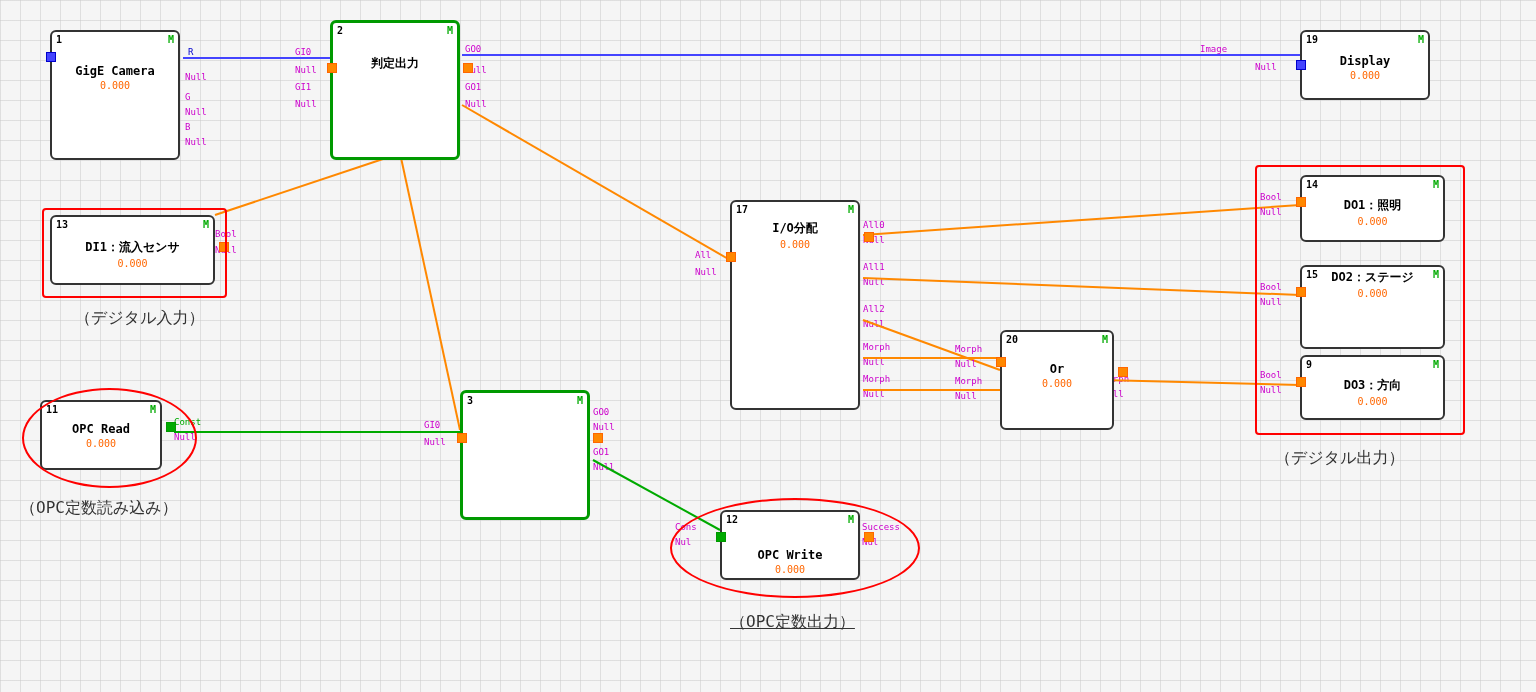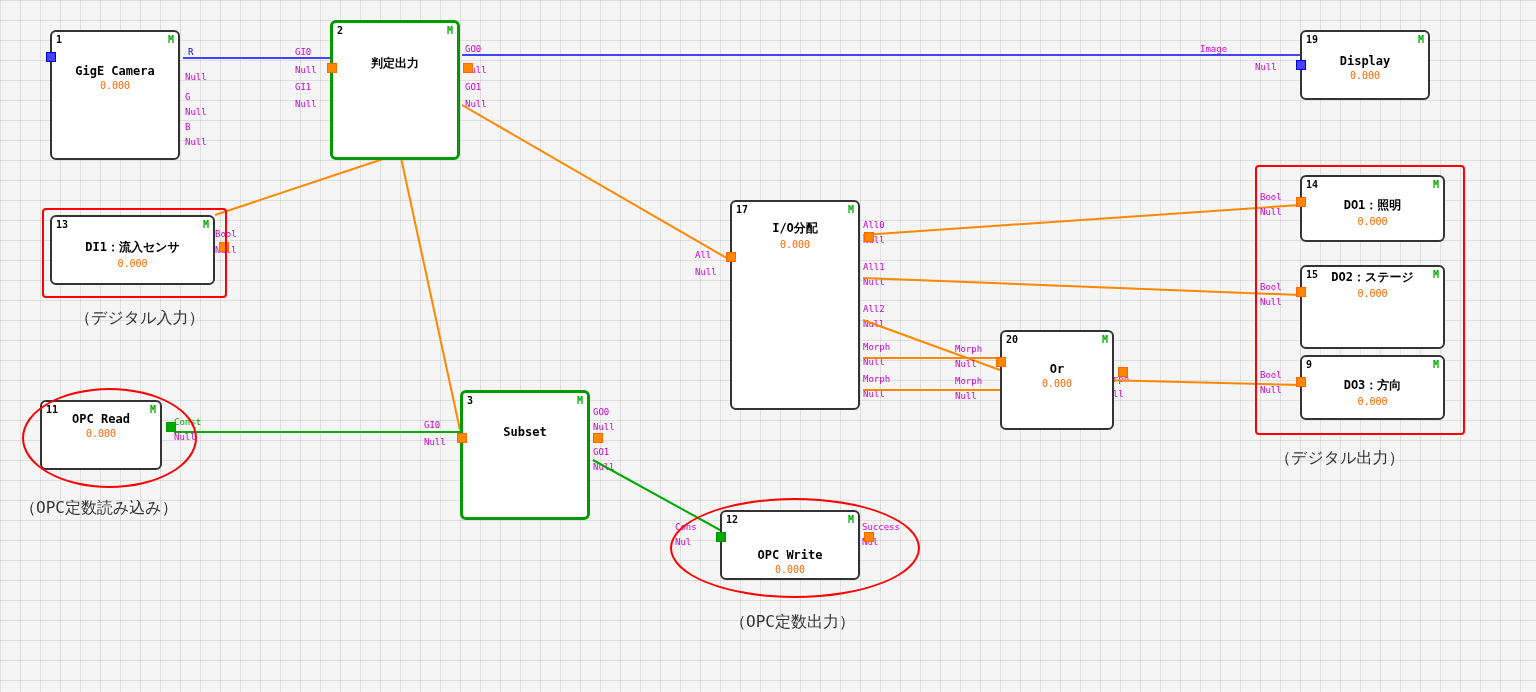--- a/index.html
+++ b/index.html
@@ -367,40 +367,37 @@
     </div>
     <div style="position:absolute; right:-6px; top:35px; display:flex; flex-direction:column; gap:8px;">
       <div class="port"></div>
       <div class="port"></div>
     </div>
   </div>
 
   <div class="node" style="left:40px; top:400px; width:122px; height:70px;">
     <span class="node-id">11</span>
     <span class="node-m">M</span>
-    <div style="padding-top:8px;">
+    <div style="padding-top:18px;">
       <div class="node-title">OPC Read</div>
       <div class="node-value">0.000</div>
     </div>
     <div style="position:absolute; right:-6px; top:20px; display:flex; flex-direction:column; gap:6px;">
       <div class="port port-green"></div>
       <div class="port port-green"></div>
     </div>
   </div>
 
   <div class="red-oval" style="left:22px; top:388px; width:175px; height:100px;"></div>
 
   <div class="annotation" style="left:20px; top:498px;text-align:center;">（OPC定数読み込み）</div>
 
   <div class="node node-green" style="left:460px; top:390px; width:130px; height:130px;">
     <span class="node-id">3</span>
     <span class="node-m">M</span>
-    <div style="padding-top:30px;">
-      <div class="node-title">Subset</div>
-    </div>
     <div style="position:absolute; left:-6px; top:40px; display:flex; flex-direction:column; gap:8px;">
       <div class="port"></div>
       <div class="port"></div>
     </div>
     <div style="position:absolute; right:-6px; top:40px; display:flex; flex-direction:column; gap:8px;">
       <div class="port"></div>
       <div class="port"></div>
       <div class="port"></div>
       <div class="port"></div>
     </div>
@@ -418,17 +415,17 @@
       <div class="port port-green"></div>
     </div>
     <div style="position:absolute; right:-6px; top:20px; display:flex; flex-direction:column; gap:6px;">
       <div class="port"></div>
       <div class="port"></div>
     </div>
   </div>
 
   <div class="red-oval" style="left:670px; top:498px; width:250px; height:100px;"></div>
 
-  <div class="annotation" style="left:730px; top:612px;">（OPC定数出力）</div>
+  <div class="annotation" style="left:730px; top:612px;text-decoration:underline;">（OPC定数出力）</div>
 
   <div class="annotation" style="left:75px; top:308px;">（デジタル入力）</div>
 
 </div>
 
 </body></html>

